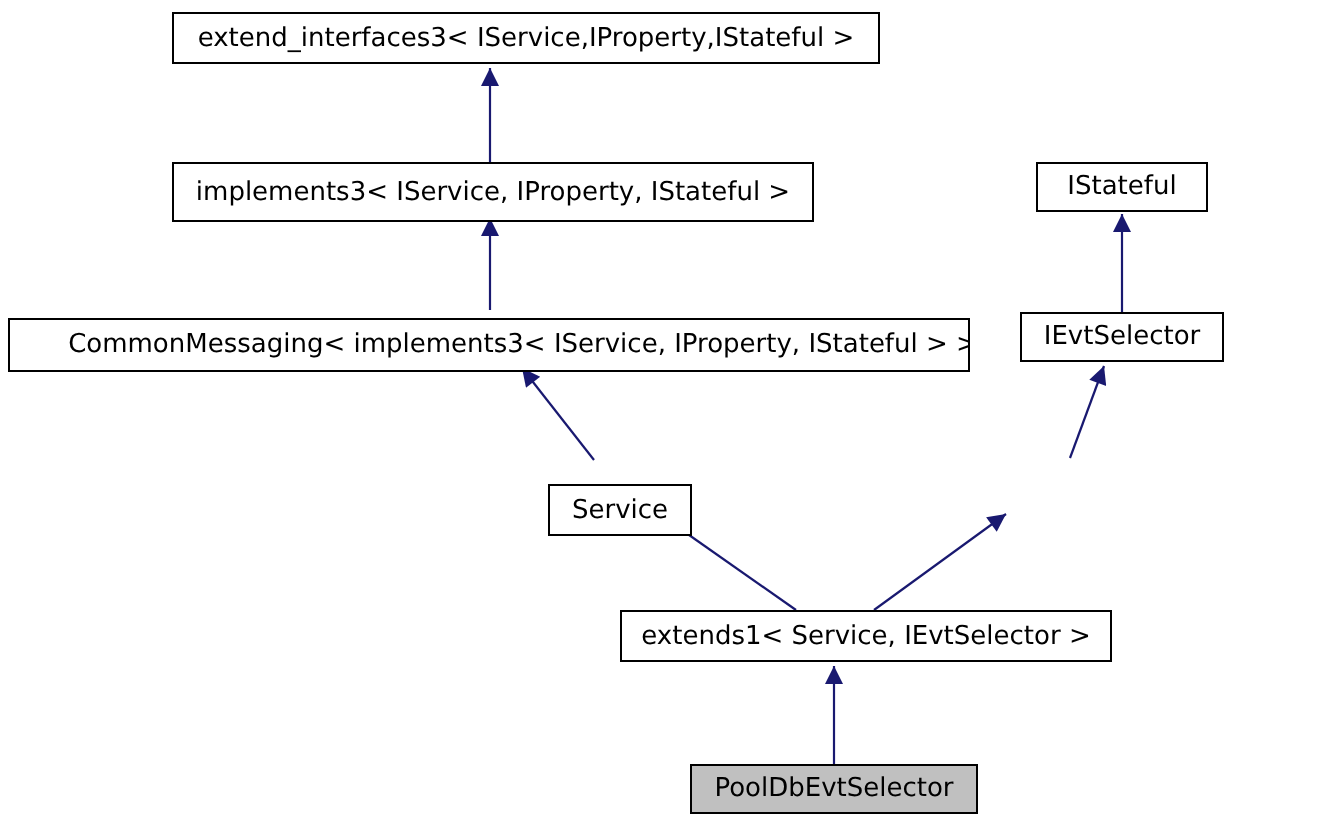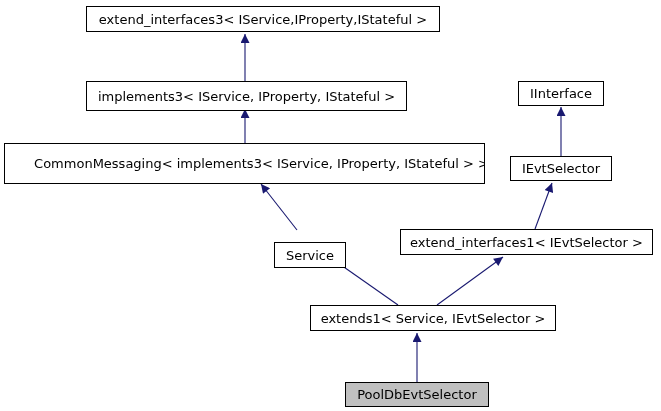--- a/index.html
+++ b/index.html
@@ -49,21 +49,21 @@
     justify-content:center;
     white-space:nowrap;
     overflow:hidden;
   }
   .node--highlight{
     background:var(--highlight-fill);
     text-align:right;
   }
   #n0{left:86px;  top:6px;   width:354px; height:26px;}
   #n1{left:86px;  top:81px;  width:321px; height:30px;}
-  #n2{left:4px;   top:143px; width:481px; height:41px;padding-left:34px;}
+  #n2{left:4px;   top:159px; width:481px; height:27px;padding-left:34px;}
   #n3{left:518px; top:81px;  width:86px;  height:25px;}
   #n4{left:510px; top:156px; width:102px; height:25px;}
   #n5{left:274px; top:230px; width:72px;  height:26px;margin-top:12px;}
   #n6{left:400px; top:229px; width:253px; height:26px;}
   #n7{left:310px; top:305px; width:246px; height:26px;}
   #n8{left:345px; top:382px; width:144px; height:25px;}
 </style>
 </head>
 <body>
 
@@ -81,20 +81,19 @@
     <line x1="561" y1="156" x2="561" y2="107" marker-end="url(#arrowhead)"></line>
     <line x1="535" y1="229" x2="552" y2="183" marker-end="url(#arrowhead)"></line>
     <line x1="398" y1="305" x2="331" y2="258" marker-end="url(#arrowhead)"></line>
     <line x1="437" y1="305" x2="503" y2="257" marker-end="url(#arrowhead)"></line>
     <line x1="417" y1="382" x2="417" y2="333" marker-end="url(#arrowhead)"></line>
   </svg>
 
   <div class="node" id="n0">extend_interfaces3&lt; IService,IProperty,IStateful &gt;</div>
   <div class="node" id="n1">implements3&lt; IService, IProperty, IStateful &gt;</div>
   <div class="node" id="n2">CommonMessaging&lt; implements3&lt; IService, IProperty, IStateful &gt; &gt;</div>
-  <div class="node" id="n3">IInterface</div>
+  <div class="node" id="n3">IStateful</div>
   <div class="node" id="n4">IEvtSelector</div>
   <div class="node" id="n5">Service</div>
-  <div class="node" id="n6">extend_interfaces1&lt; IEvtSelector &gt;</div>
   <div class="node" id="n7">extends1&lt; Service, IEvtSelector &gt;</div>
   <div class="node node--highlight" id="n8">PoolDbEvtSelector</div>
 
 </div>
 
 </body></html>

